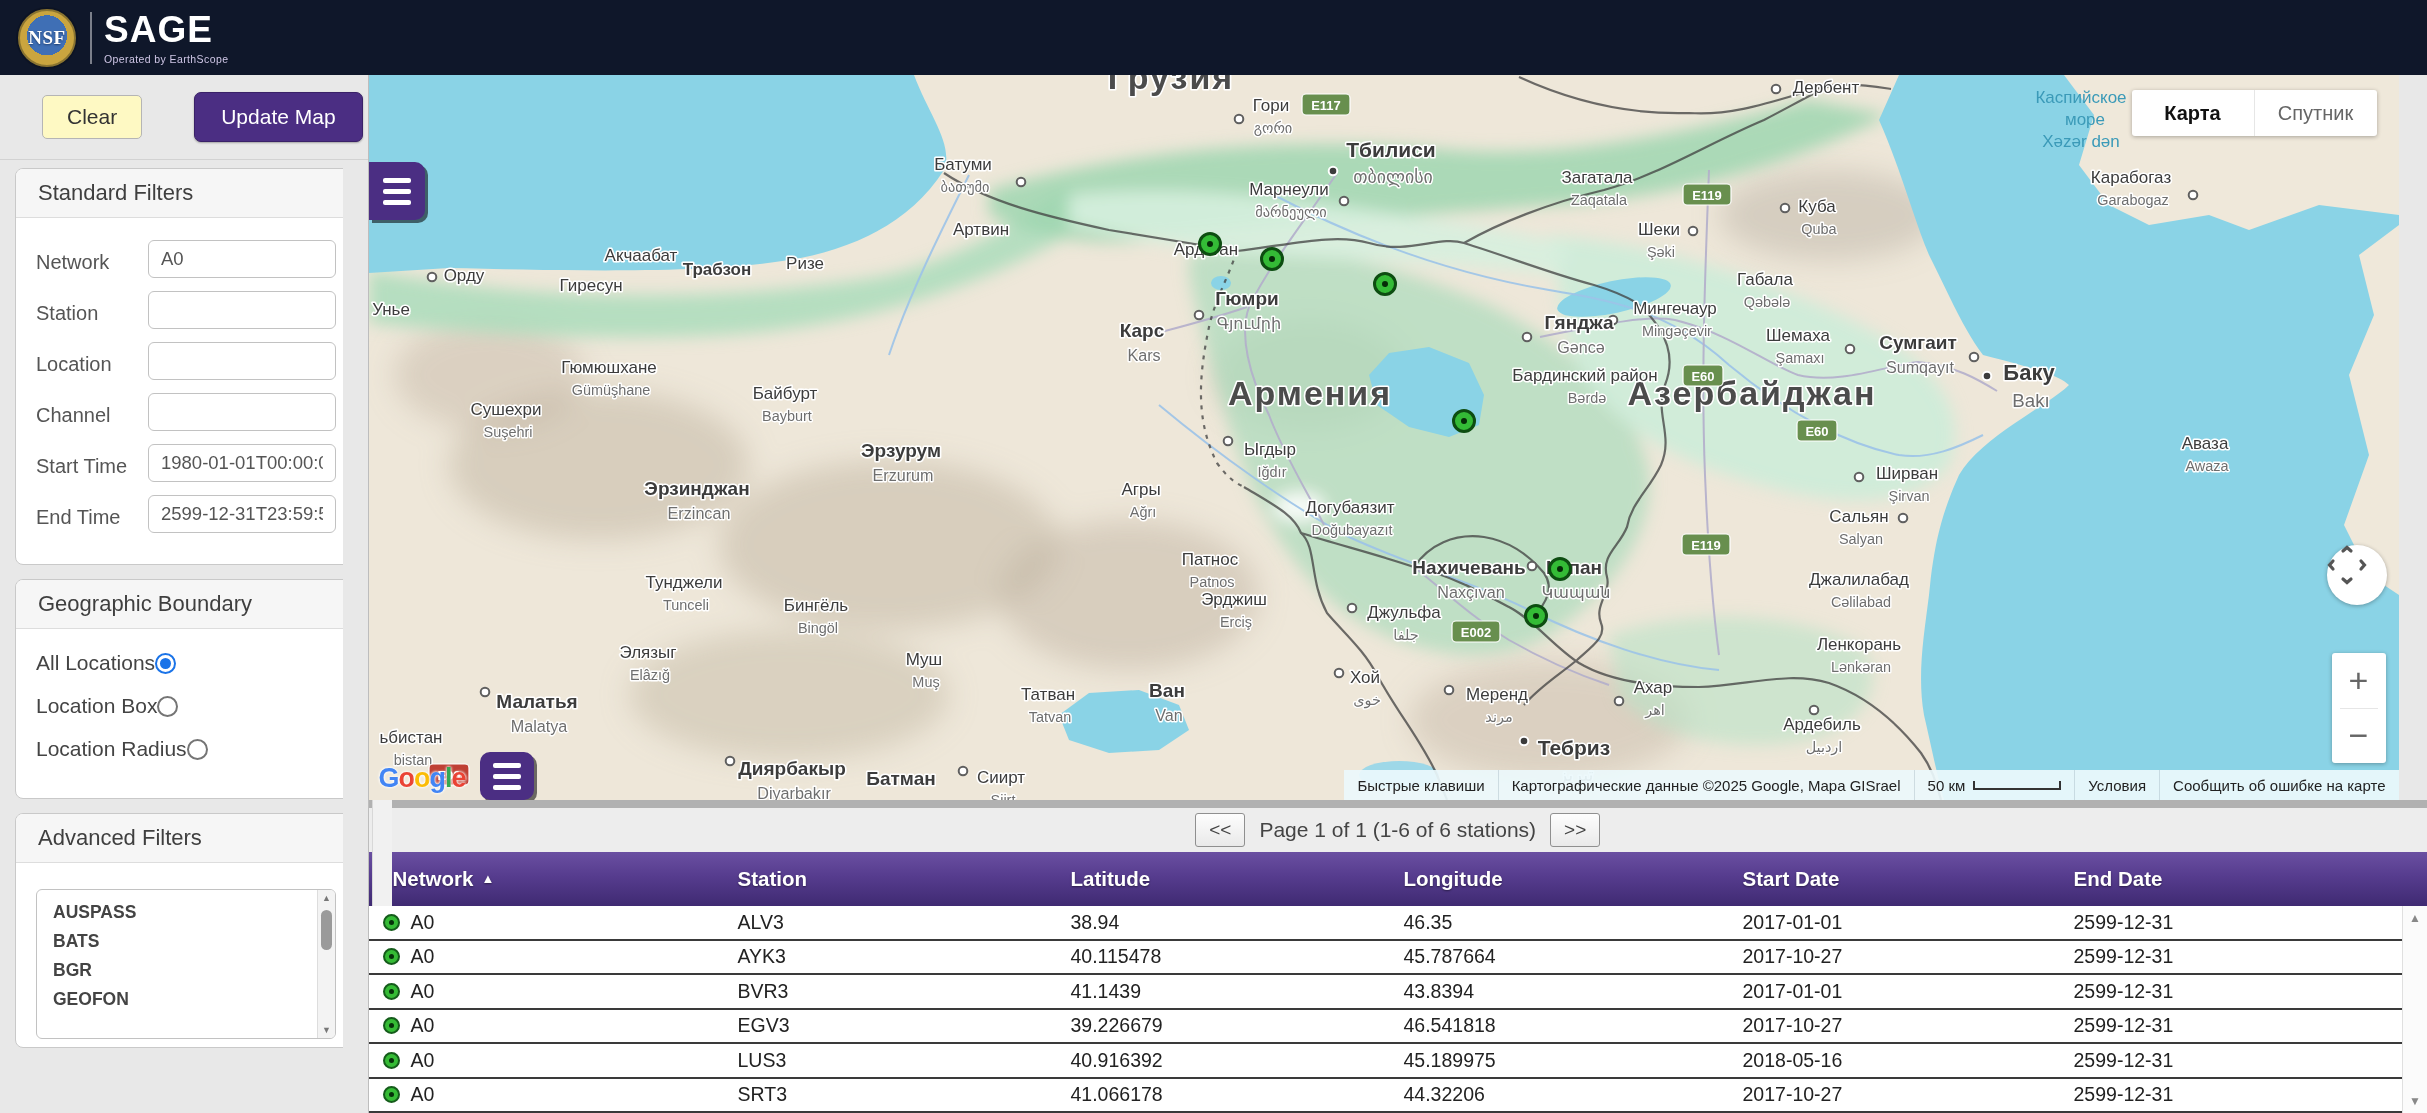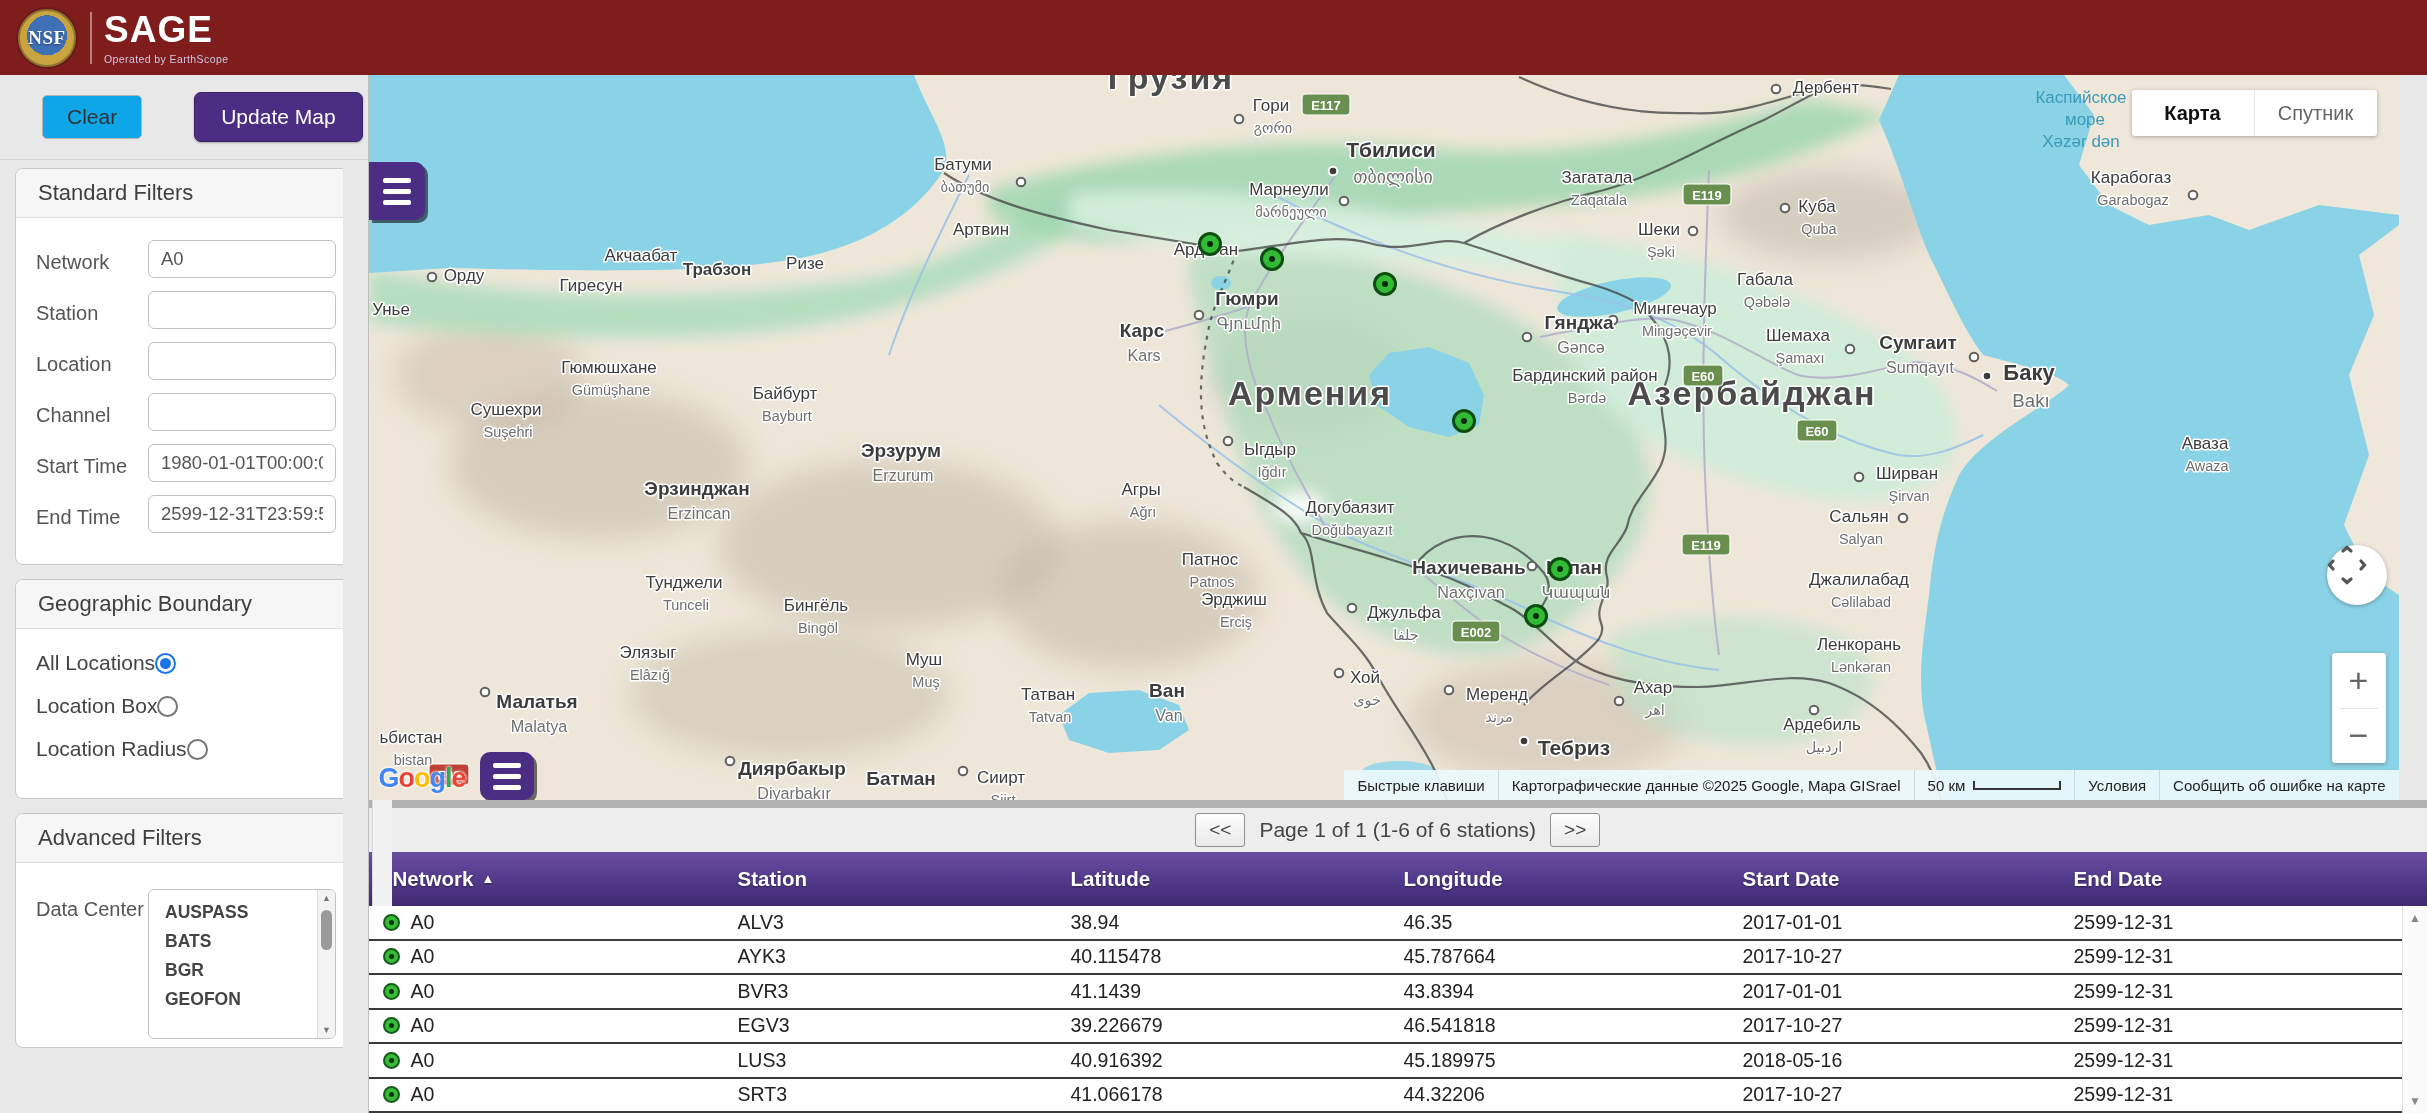--- a/index.html
+++ b/index.html
@@ -1,39 +1,39 @@
 <!DOCTYPE html>
 <html><head>
 <meta charset="utf-8">
 <style>
   * { margin:0; padding:0; box-sizing:border-box; }
   html,body { width:2427px; height:1113px; overflow:hidden;
     font-family:"Liberation Sans","DejaVu Sans",sans-serif; background:#e8e8e8; }
 
   
-  .hdr { height:75px; background:#7f1d1d; display:flex; align-items:center; padding-left:18px; }
+  .hdr { height:75px; background:#0f172a; display:flex; align-items:center; padding-left:18px; }
   .nsf { width:58px; height:58px; border-radius:50%;
     background:radial-gradient(circle at 50% 45%, #3f6fb5 0 20px, #caa53f 20px 29px);
     display:flex; align-items:center; justify-content:center;
     border:2px solid #8a7430; box-shadow:0 0 0 2px rgba(0,0,0,.15); }
   .nsf span { color:#fff; font-family:"Liberation Serif","DejaVu Serif",serif;
     font-weight:bold; font-size:19px; text-shadow:0 1px 2px #1d3a66; letter-spacing:.5px; }
   .hdr-div { width:2px; height:52px; background:rgba(255,255,255,.45); margin:0 12px 0 14px; }
   .brand { color:#fff; font-size:37px; font-weight:bold; letter-spacing:1px; line-height:1; }
   .tagline { color:#cfc6e6; font-size:10.5px; margin-top:5px; letter-spacing:.4px; }
 
   
   .main { display:flex; height:1038px; }
   .sidebar { width:397px; background:#e8e8e8; position:relative; border-right:1px solid #bdbdbd; }
   .content { width:2218px; display:flex; flex-direction:column; }
 
   
   .sb-toolbar { height:85px; display:flex; align-items:center; gap:52px;
     padding-left:42px; border-bottom:1px solid #d2d2d2; }
-  .btn-clear { background:#0ea5e9; border:1px solid #b5b5b5; border-radius:5px;
+  .btn-clear { background:#fef9c3; border:1px solid #b5b5b5; border-radius:5px;
     font-size:21px; color:#333; padding:9px 24px; cursor:pointer; }
   .btn-update { background:#4b2e83; border:1px solid #3a2168; border-radius:7px;
     font-size:21px; color:#fff; padding:12px 26px; cursor:pointer; box-shadow:0 1px 2px rgba(0,0,0,.3); }
   .sb-scrollwrap { position:absolute; top:85px; bottom:0; left:0; right:25px; overflow:hidden; }
   .panel { margin:8px 0 14px 15px; width:342px; background:#fff;
     border:1px solid #c9c9c9; border-radius:8px; overflow:hidden; }
   .panel-h { background:#f6f6f6; border-bottom:1px solid #ddd; padding:11px 22px;
     font-size:22px; color:#3f3f3f; }
   .panel-b { padding:22px 20px 18px 20px; }
   .f-row { display:flex; margin-bottom:13px; align-items:flex-start; }
@@ -188,21 +188,20 @@
             </div>
             <div class="r-row">
               <span class="rlab">Location Radius</span>
               <span class="radio"></span>
             </div>
           </div>
       </section>
       <section class="panel">
         <div class="panel-h">Advanced Filters</div>
         <div class="adv-b">
-          <div class="dlab">Data Center</div>
           <div class="listbox">
             <ul id="dc-options">
                 <li>AUSPASS</li>
                 <li>BATS</li>
                 <li>BGR</li>
                 <li>GEOFON</li>
               </ul>
             <div class="lb-sb">
               <div class="ar" style="top:3px">▲</div>
               <div class="thumb"></div>

